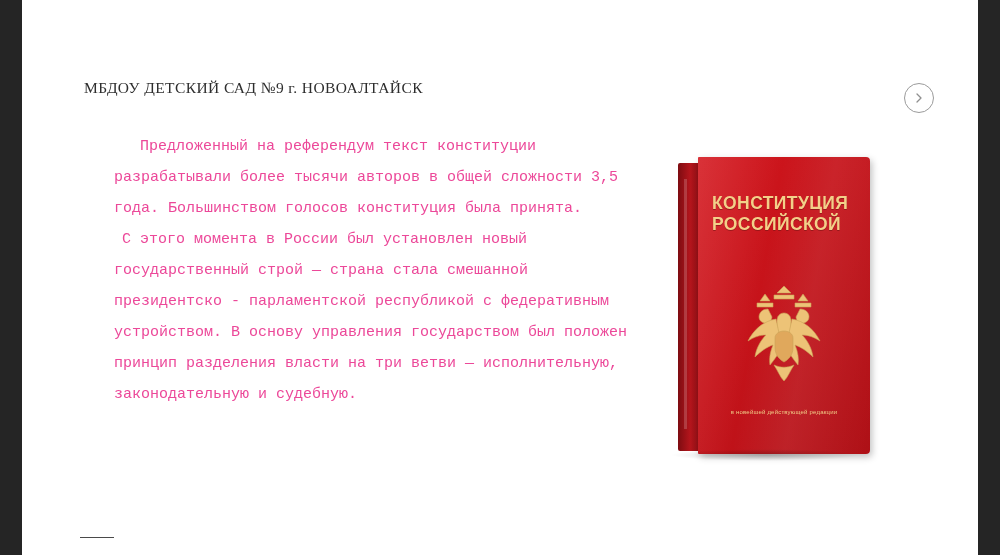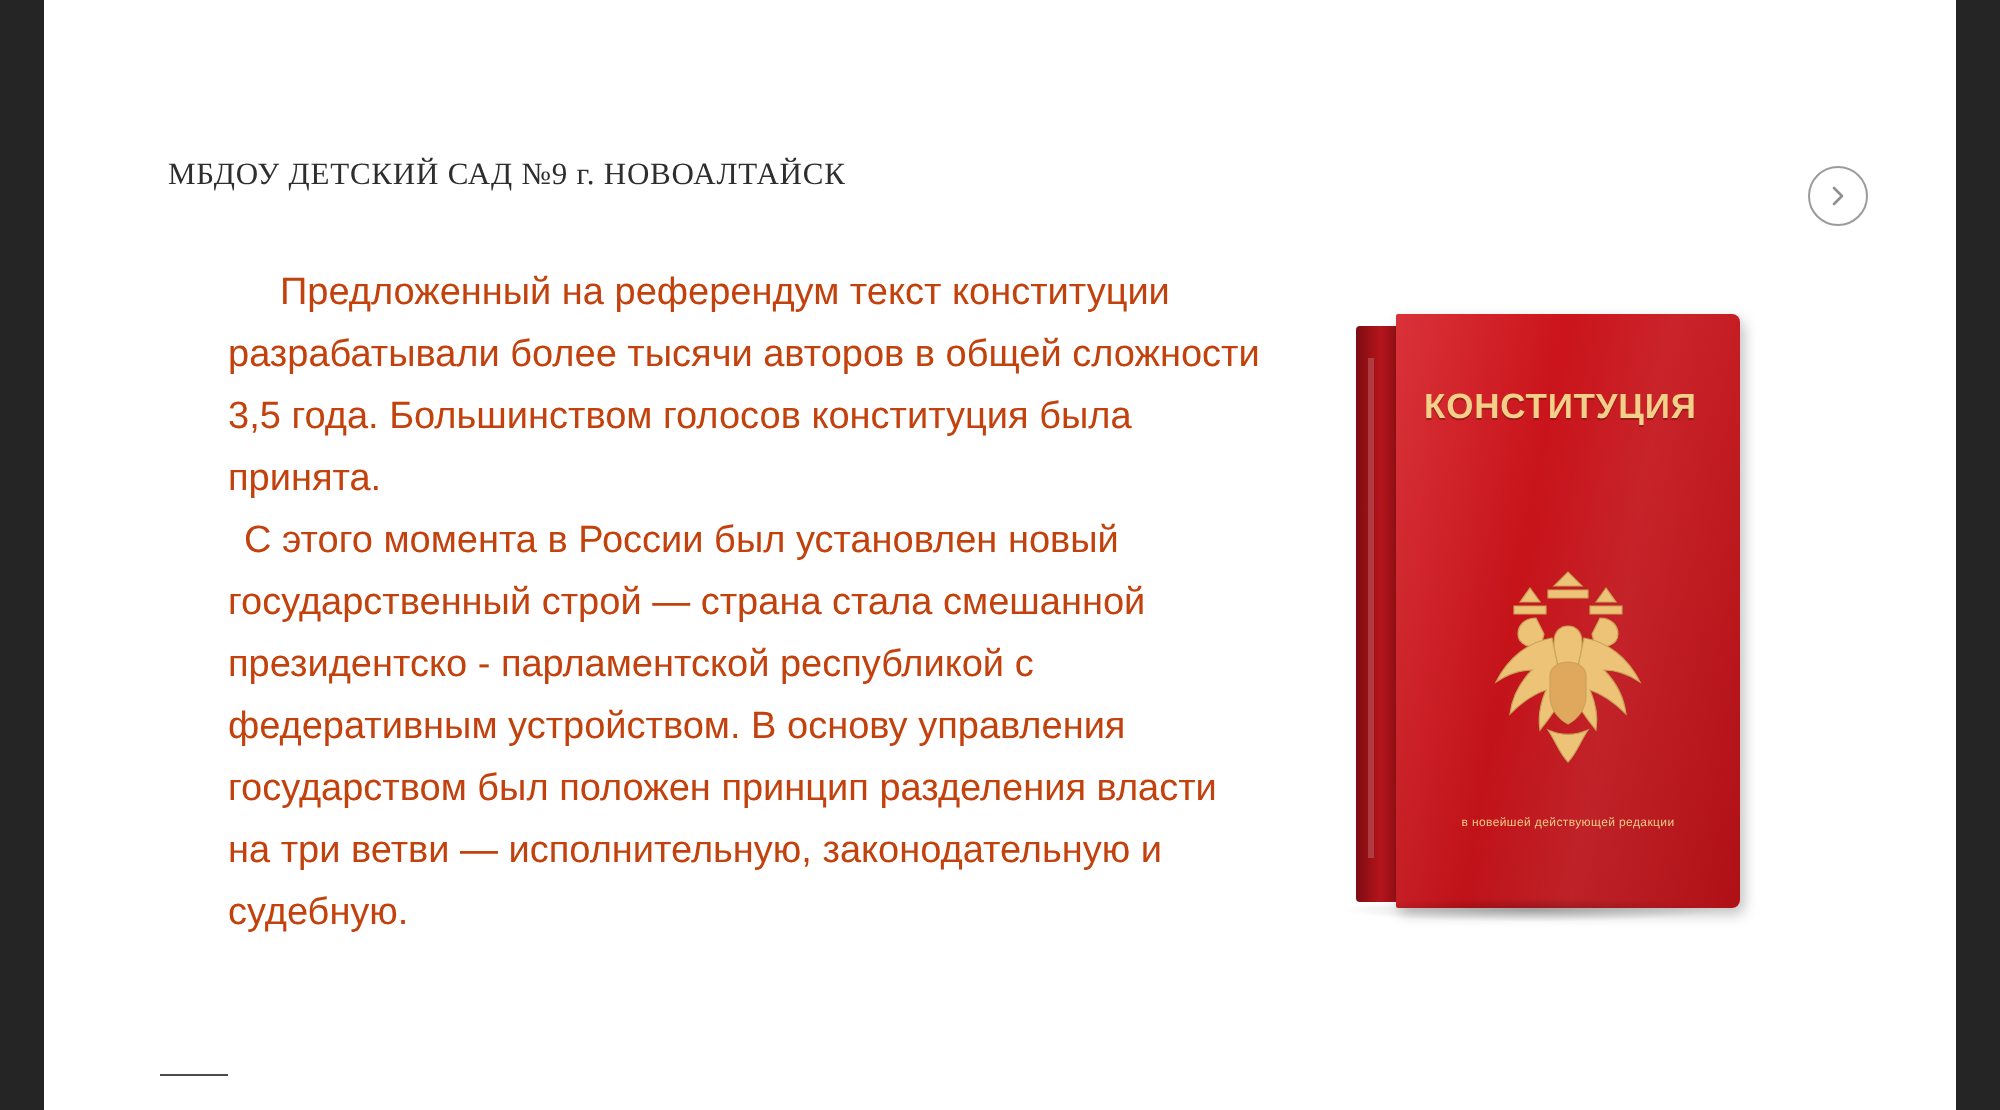--- a/index.html
+++ b/index.html
@@ -66,24 +66,24 @@
     cursor: pointer;
     background: transparent;
   }
   .next-btn svg { display: block; }
 
   .body-text {
     position: absolute;
     left: 92px;
     top: 96px;
     width: 520px;
-    font-family: Liberation Sans, sans-serif;
-    font-size: 19px;
+    font-family: Liberation Mono, monospace;
+    font-size: 15px;
     line-height: 31px;
-    color: #c2410c;
+    color: #ec4899;
   }
   .body-text p { margin: 0; }
   .body-text p.p1 { text-indent: 26px; }
   .body-text p.p2 { text-indent: 8px; }
 
   .book-figure {
     position: absolute;
     left: 618px;
     top: 122px;
     width: 302px;
@@ -209,20 +209,21 @@
 
     <div class="book-figure">
       <div class="book">
         <div class="book-spine">
           <div class="book-spine-shine"></div>
         </div>
         <div class="book-cover">
           <div class="cover-gloss"></div>
           <div class="cover-title">
             <div>КОНСТИТУЦИЯ</div>
+            <div>РОССИЙСКОЙ</div>
           </div>
 
           <div class="cover-emblem">
             <svg width="108" height="110" viewBox="0 0 108 110" aria-hidden="true">
               <g fill="#edc377" stroke="#c9a358" stroke-width="0.6">
 
                 <path d="M30 16 l5 -7 l5 7 z"></path>
                 <path d="M68 16 l5 -7 l5 7 z"></path>
                 <path d="M27 18 h16 v4 h-16 z"></path>
                 <path d="M65 18 h16 v4 h-16 z"></path>

